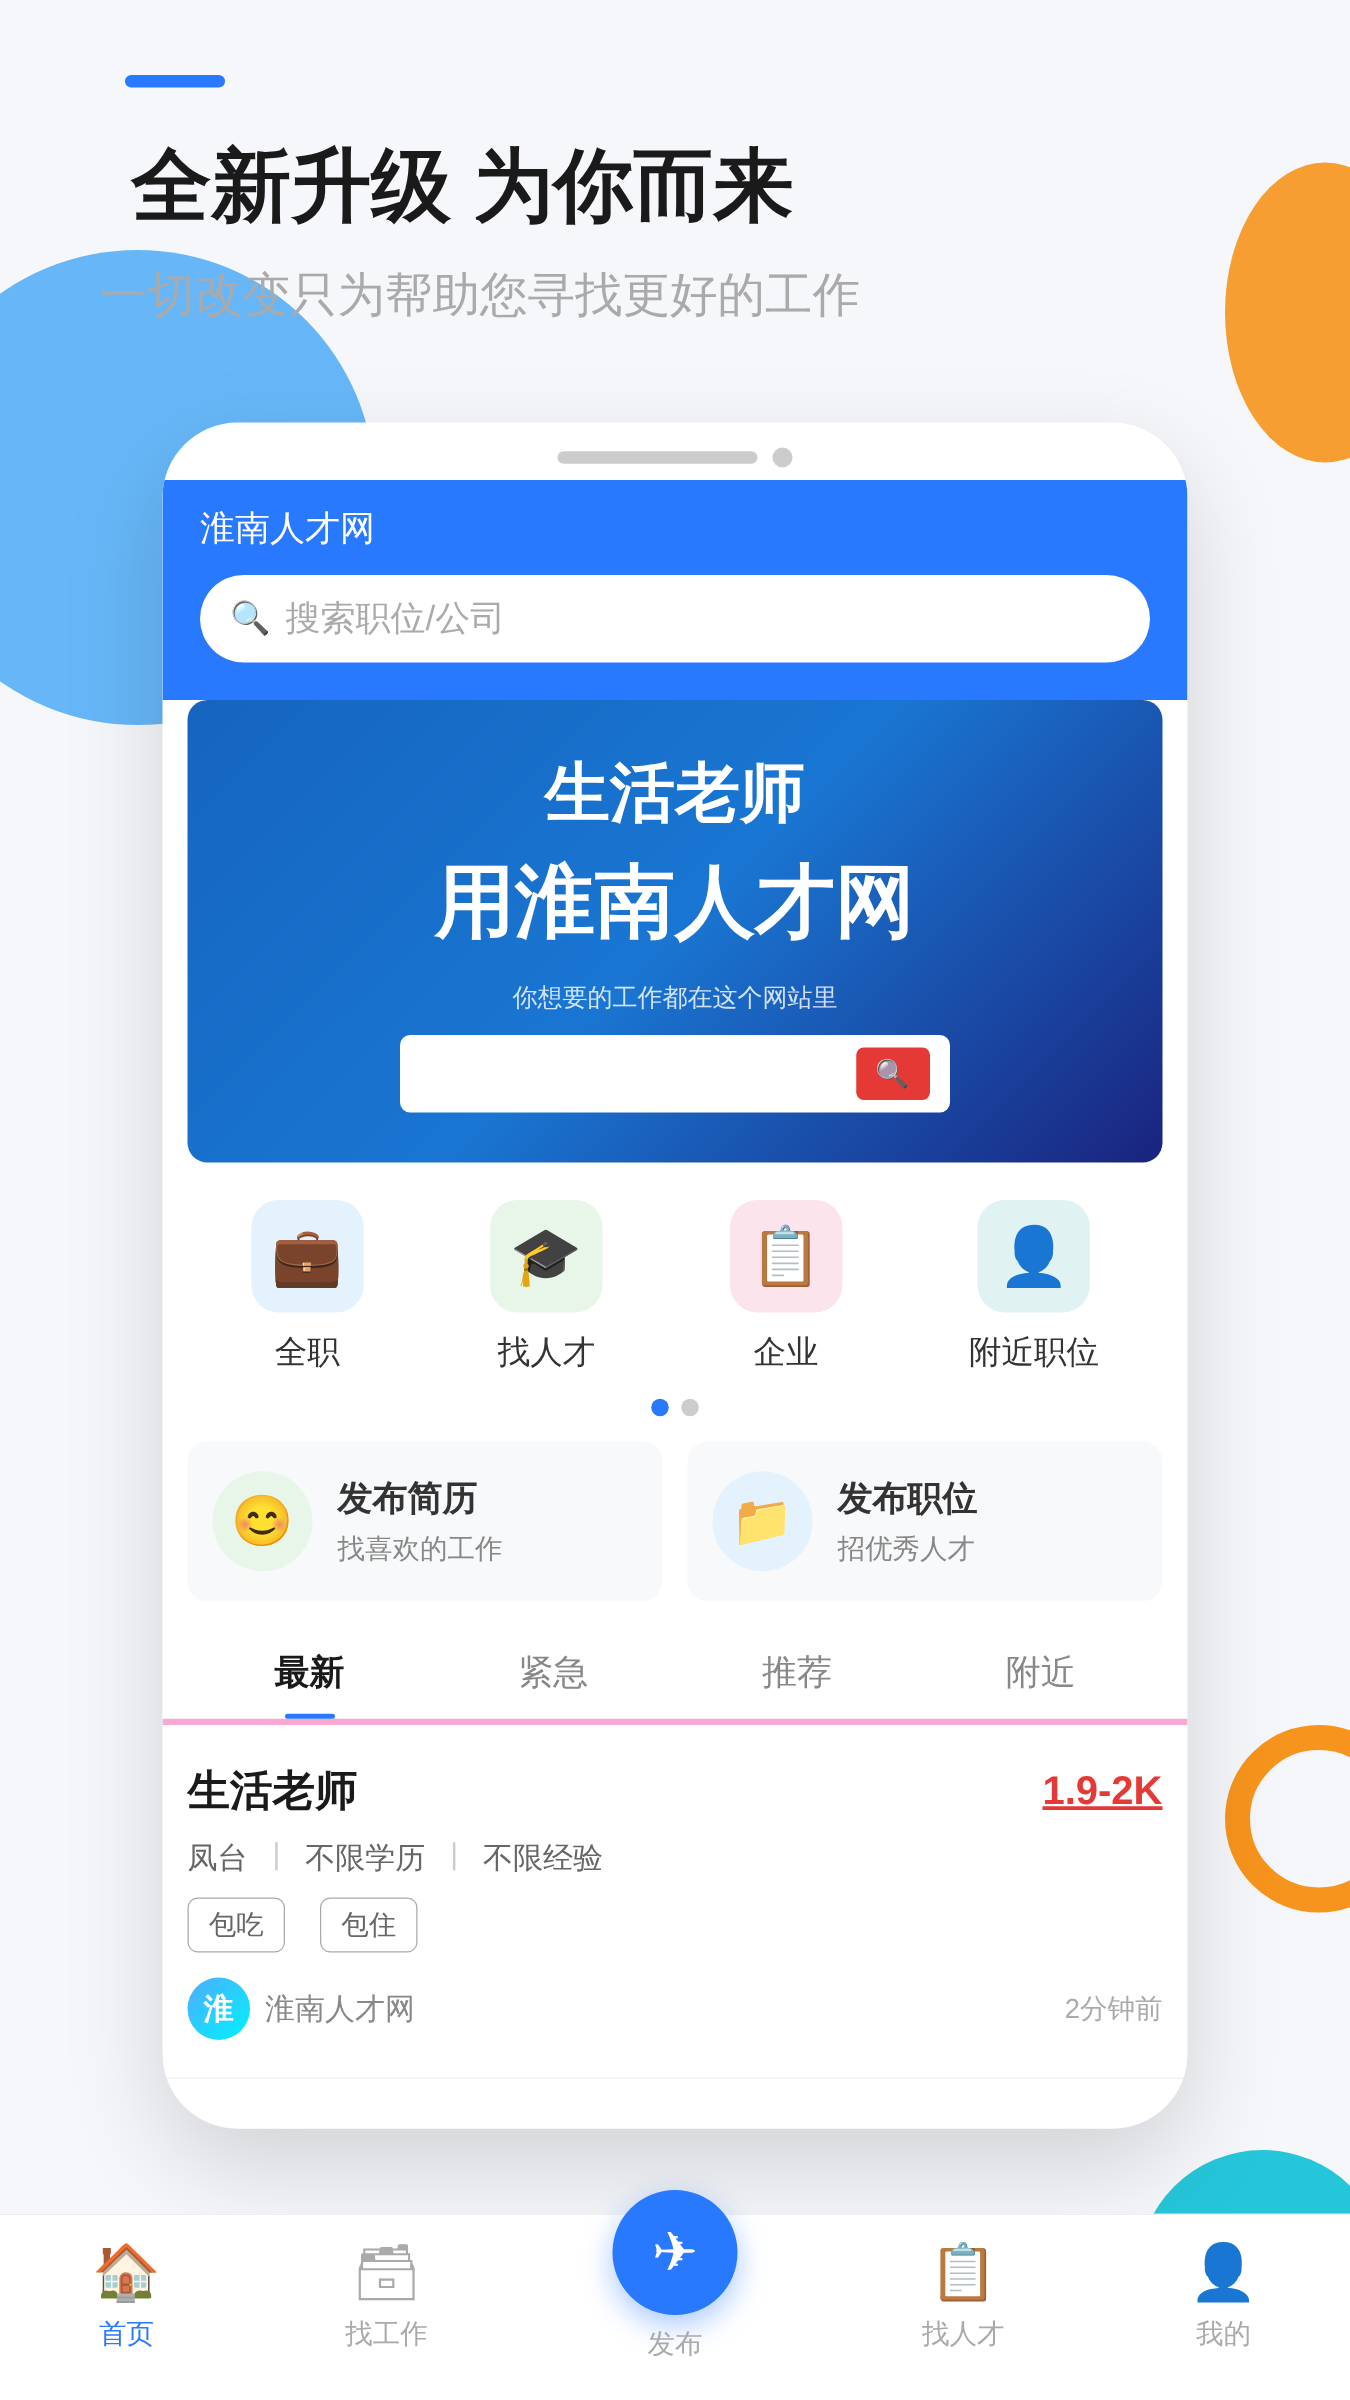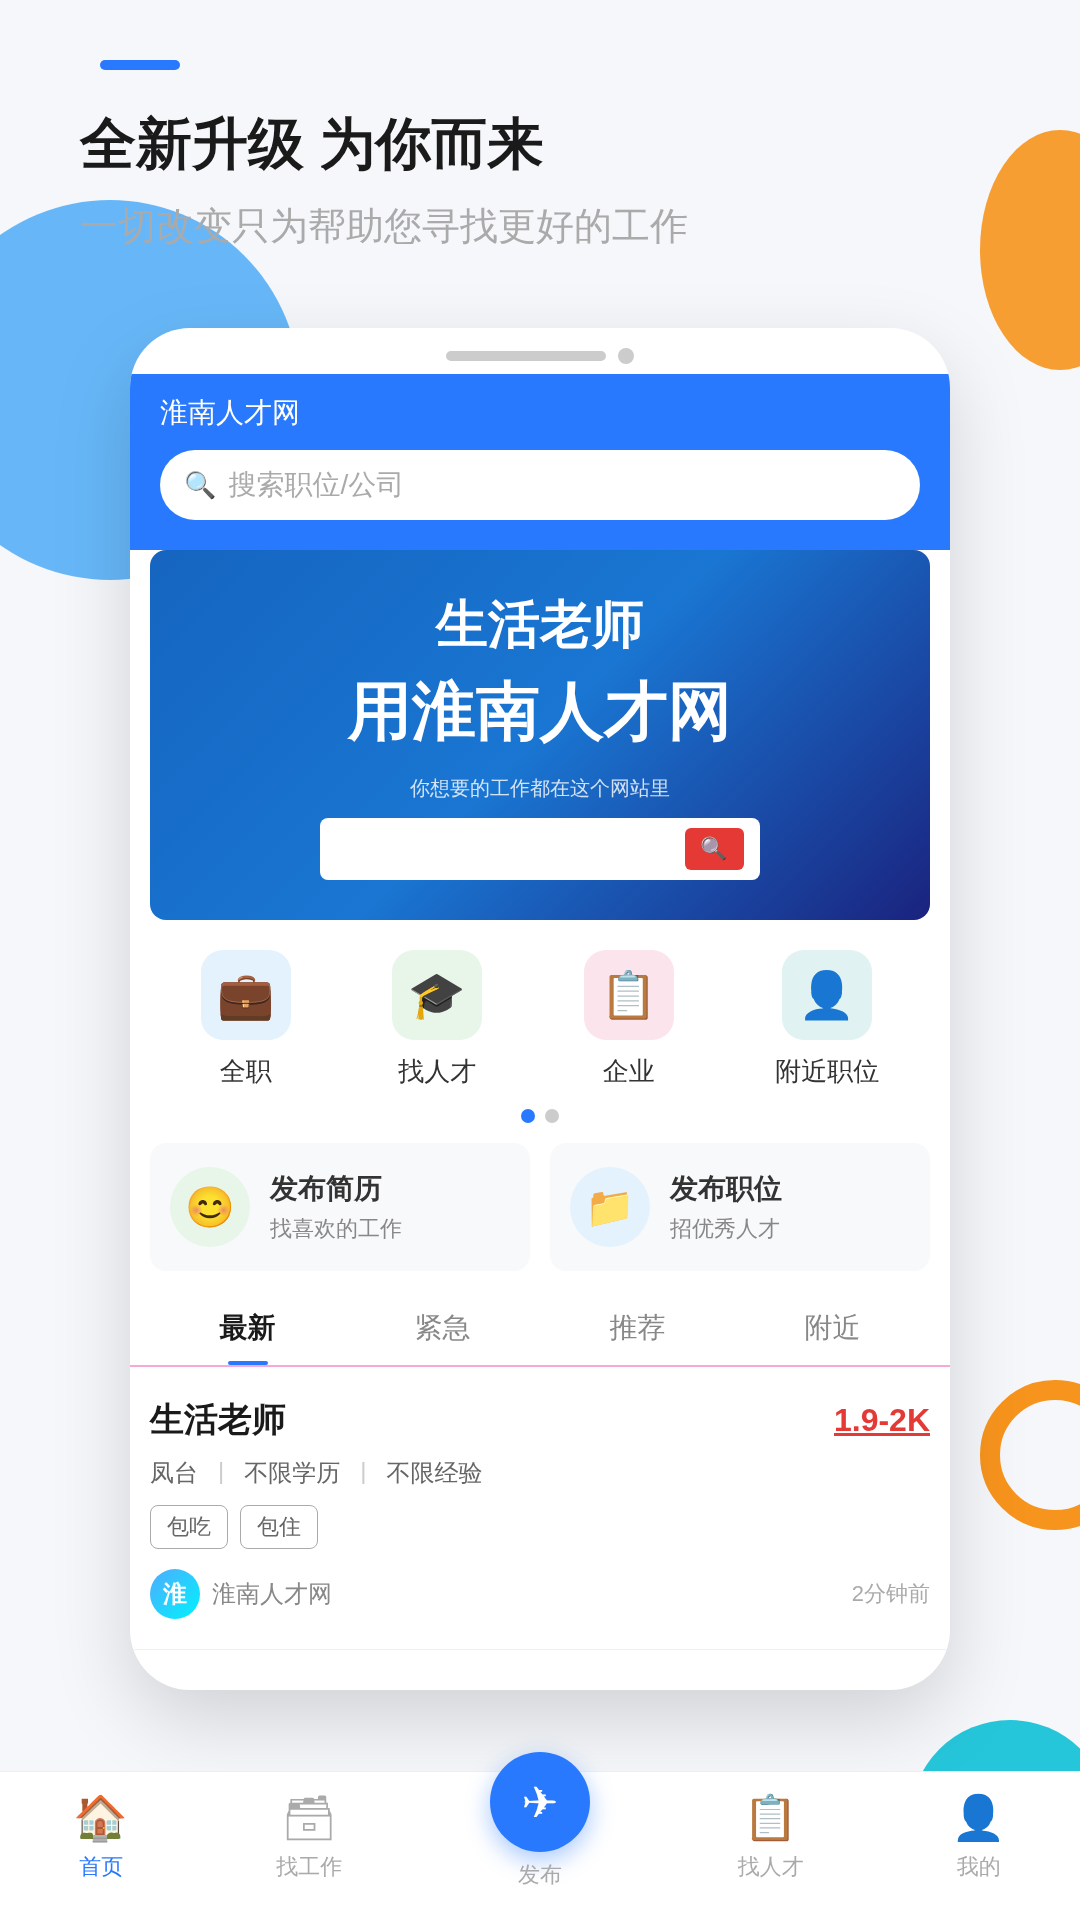--- a/index.html
+++ b/index.html
@@ -71,25 +71,26 @@
       border-radius: 5px;
     }
 
     
     .hero-section {
       position: relative;
       z-index: 1;
       padding: 40px 80px 0 80px;
     }
     .hero-title {
-      font-size: 56px;
+      font-size: 64px;
       font-weight: 800;
       color: #1a1a1a;
       line-height: 1.2;
       margin-bottom: 24px;
+      margin-left: 25px;
     }
     .hero-subtitle {
       font-size: 38px;
       color: #aaaaaa;
       font-weight: 400;
     }
 
     
     .phone-container {
       position: relative;
@@ -281,21 +282,21 @@
     }
     .action-card-sub {
       font-size: 22px;
       color: #888888;
     }
 
     
     .tabs-row {
       display: flex;
       padding: 0 20px;
-      border-bottom: 2px solid #f9a8d4;
+      border-bottom: 5px solid #f9a8d4;
       margin-bottom: 0;
     }
     .tab-item {
       flex: 1;
       text-align: center;
       padding: 18px 0;
       font-size: 28px;
       color: #888888;
       position: relative;
     }
@@ -342,21 +343,21 @@
       gap: 20px;
       color: #666666;
       font-size: 24px;
       margin-bottom: 16px;
     }
     .job-tag-sep {
       color: #cccccc;
     }
     .job-badges {
       display: flex;
-      gap: 12px;
+      gap: 28px;
       margin-bottom: 20px;
     }
     .job-badge {
       border: 1px solid #aaaaaa;
       border-radius: 8px;
       padding: 6px 16px;
       font-size: 22px;
       color: #666666;
     }
     .job-footer {

